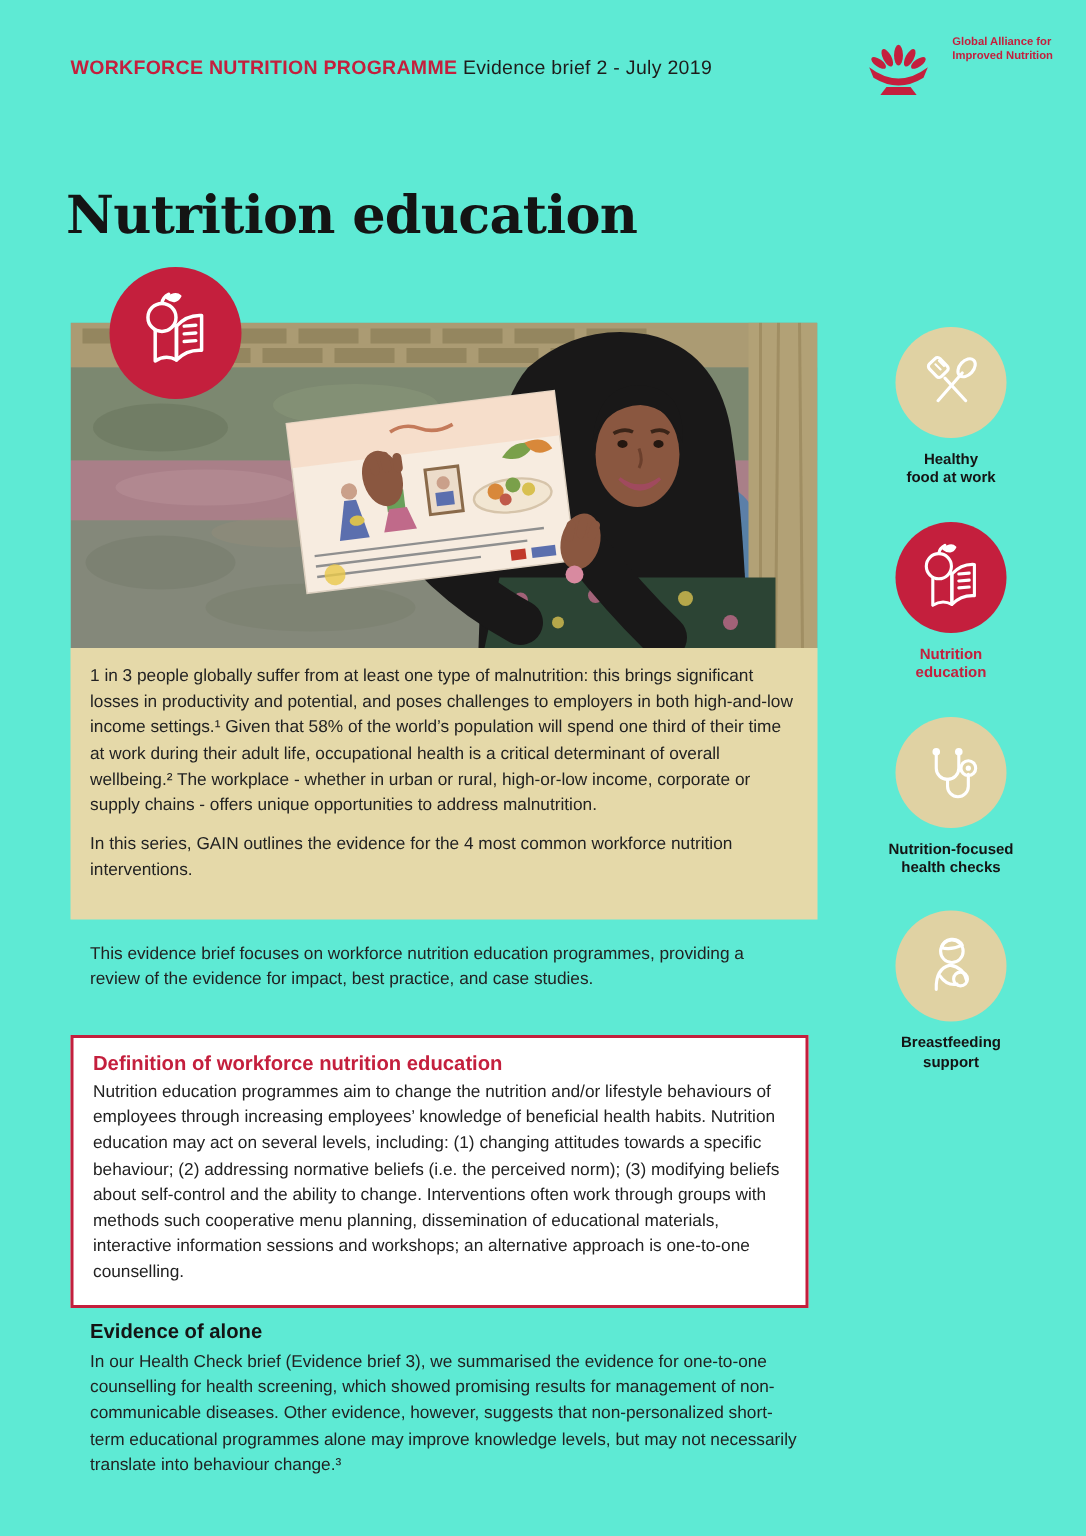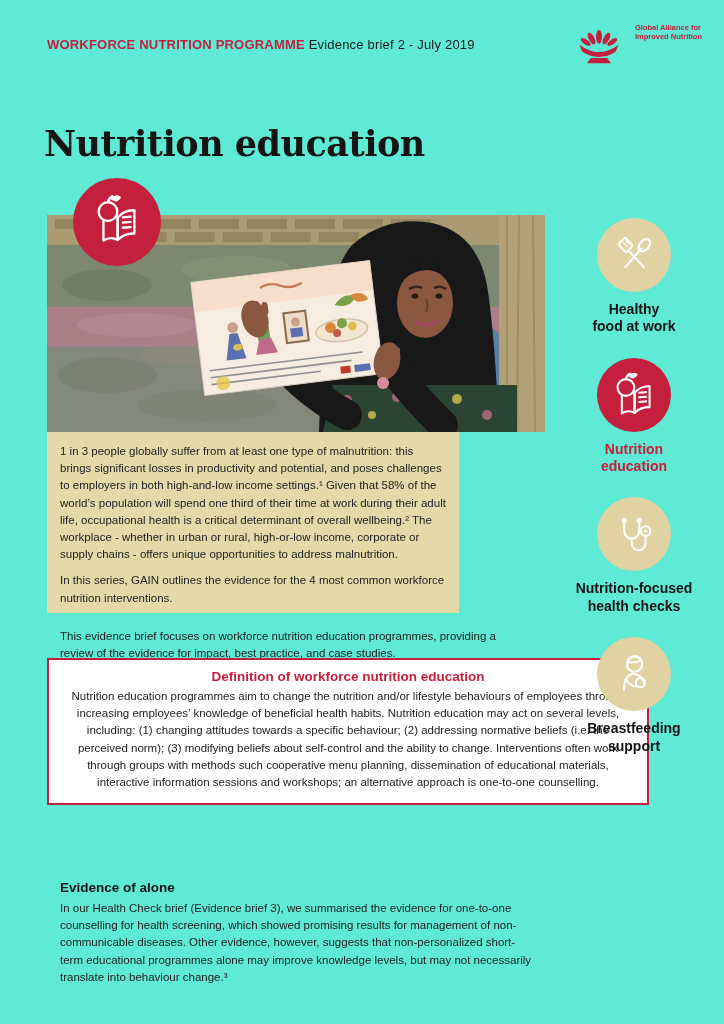--- a/index.html
+++ b/index.html
@@ -29,41 +29,41 @@
     font-family:"DejaVu Serif","Liberation Serif",serif;font-weight:bold;
     font-size:35px;letter-spacing:-.5px;color:#141414;}
   
   .photo{position:absolute;left:47px;top:215px;width:498px;height:217px;overflow:hidden;}
   .photo svg{display:block;}
   
   .badge{position:absolute;left:73px;top:178px;width:88px;height:88px;border-radius:50%;
     background:var(--red);display:flex;align-items:center;justify-content:center;
     box-shadow:0 0 0 0 transparent;}
   
-  .intro-box{position:absolute;left:47px;top:432px;width:412px;height:181px;
+  .intro-box{position:absolute;left:47px;top:432px;width:498px;height:181px;
     box-sizing:border-box;background:var(--beige);padding:11px 13px;overflow:hidden;}
   .body-text{font-size:11.5px;line-height:17.2px;color:#222;}
   .intro-box p{margin:0;}
   .intro-box p + p{margin-top:9px;}
   
   .lead{position:absolute;left:60px;top:628px;width:448px;}
   
-  .def-box{position:absolute;left:47px;top:658px;width:602px;box-sizing:border-box;
-    border:2px solid var(--red);background:#fff;padding:9px 13px 12px;text-align:center;}
+  .def-box{position:absolute;left:47px;top:690px;width:492px;box-sizing:border-box;
+    border:2px solid var(--red);background:#fff;padding:9px 13px 12px;}
   .def-head{font-size:13.5px;font-weight:bold;color:var(--red);margin:0 0 4px 0;}
   
   .impact{position:absolute;left:60px;top:880px;width:478px;}
   .impact-head{font-size:13.5px;font-weight:bold;color:#141414;margin:0 0 5px 0;}
   
   .sidebar{position:absolute;left:558px;top:218px;width:152px;}
   .side-item{display:flex;flex-direction:column;align-items:center;margin-bottom:22px;}
   .side-circle{width:74px;height:74px;border-radius:50%;background:var(--tan);
     display:flex;align-items:center;justify-content:center;}
   .side-circle.active{background:var(--red);}
-  .side-label{margin-top:9px;font-size:14px;font-weight:bold;text-align:center;
+  .side-label{margin-top:9px;font-size:10px;font-weight:bold;text-align:center;
     line-height:1.24;white-space:pre-line;color:#141414;}
   .side-label.active{color:var(--red);}
   p{margin:0;}
 </style>
 </head>
 <body>
 
 <div class="page">
 
   <div class="kicker">

